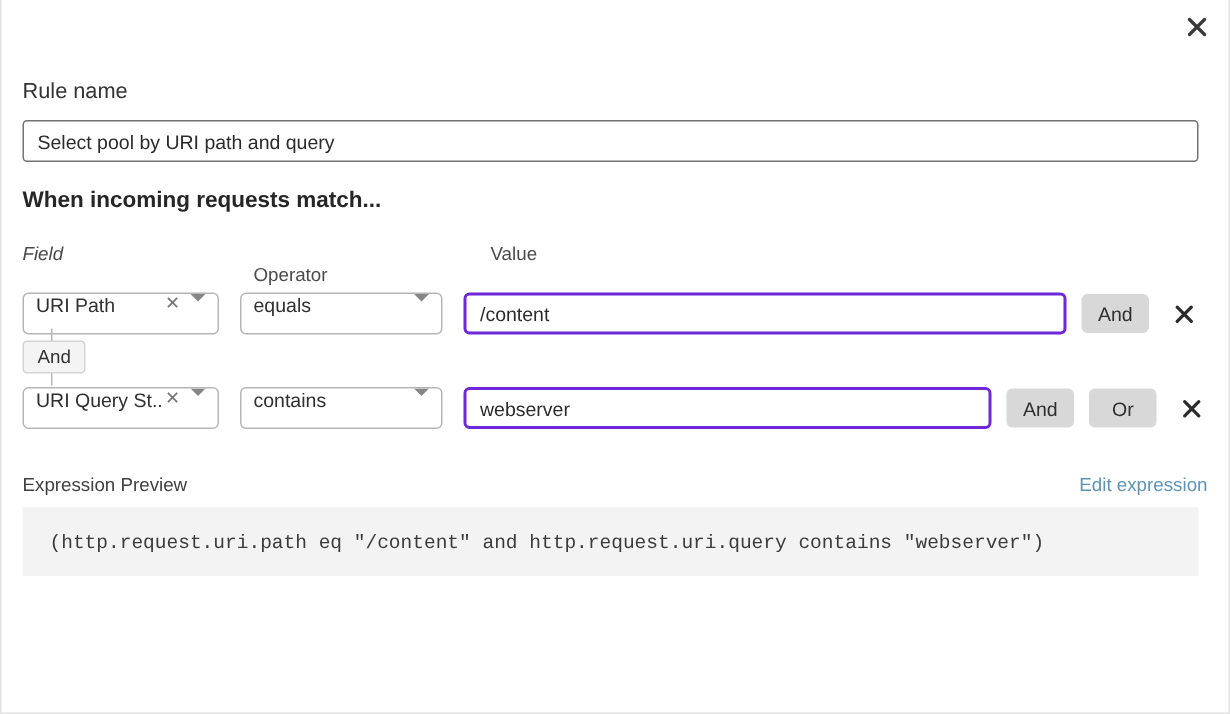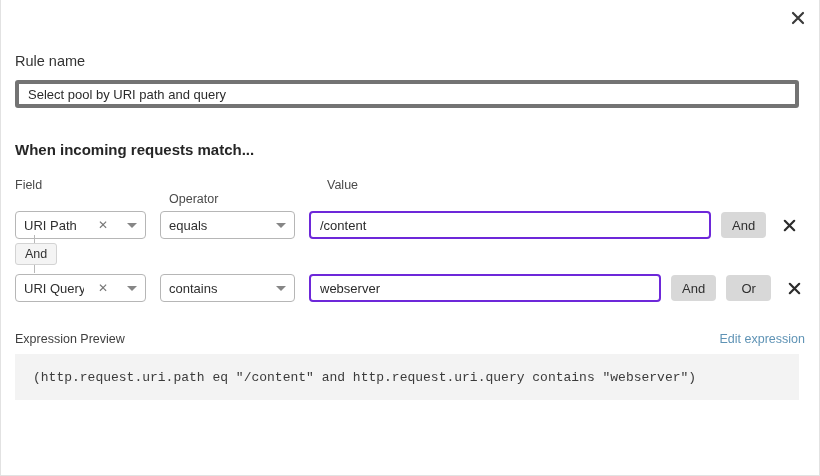--- a/index.html
+++ b/index.html
@@ -72,72 +72,70 @@
     margin-top: 3px;
   }
 
   .text-input {
     box-sizing: border-box;
     display: block;
     width: 784px;
     height: 28px;
     margin-top: 10px;
     padding: 0 9px;
-    border: 4px solid #737373;
+    border: 1px solid #737373;
     border-radius: 3px;
     background: #ffffff;
     font-family: "Liberation Sans", sans-serif;
     font-size: 13px;
     color: #2b2b2b;
     outline: none;
   }
   .text-input::placeholder { color: #9b9b9b; }
 
   .section-title {
     font-size: 15px;
     font-weight: bold;
     color: #262626;
-    margin-top: 32px;
+    margin-top: 16px;
     line-height: 20px;
   }
 
   
   .cond-head {
     display: flex;
     margin-top: 18px;
     font-size: 12.5px;
     color: #4a4a4a;
   }
-  .cond-head .h-field    { width: 140px; }
+  .cond-head .h-field    { width: 140px; font-style: italic; }
   .cond-head .h-operator { width: 144px; margin-left: 14px; margin-top: 14px; }
   .cond-head .h-value    { margin-left: 14px; }
 
   .cond-row {
     display: flex;
     align-items: center;
     margin-top: 5px;
     position: relative;
   }
 
   .select-box {
     box-sizing: border-box;
     position: relative;
     height: 28px;
     border: 1px solid #b6b6b6;
     border-radius: 4px;
     background: #ffffff;
     display: flex;
-    align-items: center;
     padding: 0 8px;
     font-size: 13px;
     color: #2f2f2f;
     cursor: pointer;
     white-space: nowrap;
     overflow: hidden;
-    gap: 12px;
   }
   .select-field    { width: 131px; }
   .select-operator { width: 135px; margin-left: 14px; }
 
   .select-text {
     flex: 1 1 auto;
     overflow: hidden;
     text-overflow: clip;
     white-space: nowrap;
   }

